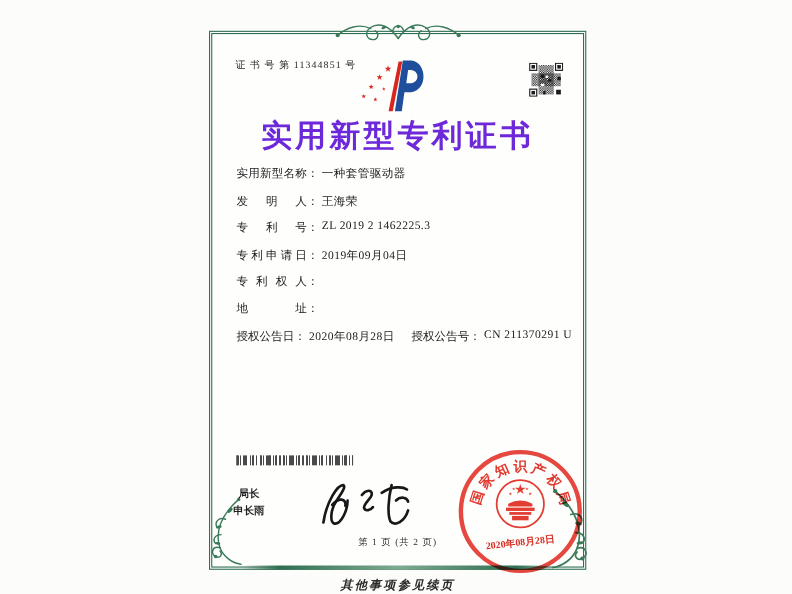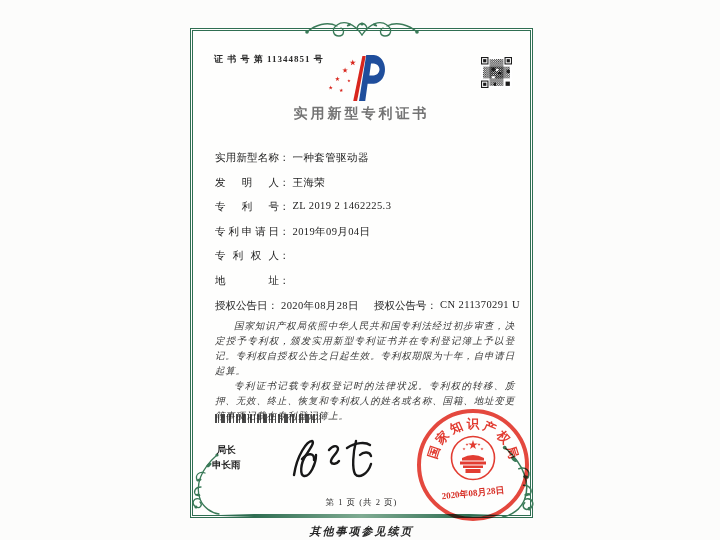--- a/index.html
+++ b/index.html
@@ -17,28 +17,28 @@
     position:absolute;left:8%;bottom:-3px;width:84%;height:4px;
     background:linear-gradient(90deg,rgba(47,110,82,0) 0%,#2f6e52 12%,#7fab92 50%,#2f6e52 88%,rgba(47,110,82,0) 100%);
     border-radius:2px;
   }
   
   .ornament-top{position:absolute;left:50%;top:-14px;transform:translateX(-50%);}
   .ornament-bl{position:absolute;left:-6px;bottom:-8px;}
   .ornament-br{position:absolute;right:-10px;bottom:-12px;transform:scaleX(-1);}
   
   .cert-no{
-    position:absolute;left:21px;top:22px;font-size:9px;font-weight:bold;
+    position:absolute;left:21px;top:22px;font-size:9px;font-weight:normal;
     letter-spacing:1px;color:#2a2a2a;
   }
   .logo{position:absolute;left:130px;top:23px;}
   .qr{position:absolute;left:288px;top:26px;}
   .cert-title{
     position:absolute;left:0;top:74px;width:100%;text-align:center;
-    font-size:14px;font-weight:bold;letter-spacing:3px;color:#737373;
+    font-size:28px;font-weight:bold;letter-spacing:3px;color:#6d28d9;
   }
   
   .fields{position:absolute;left:22px;top:120px;right:10px;}
   .frow{
     height:24.6px;display:flex;align-items:flex-start;
     font-size:10.5px;font-weight:normal;color:#1c1c1c;white-space:nowrap;
   }
   .f-label{width:64px;display:inline-block;text-align:justify;text-align-last:justify;}
   .f-colon{margin:0 3px 0 0;}
   .f-value{letter-spacing:0.4px;}
@@ -53,21 +53,21 @@
   .barcode{
     position:absolute;left:22px;top:383px;width:106px;height:9px;
     background:
       repeating-linear-gradient(90deg,#2b2b2b 0 1px,transparent 1px 3px),
       repeating-linear-gradient(90deg,#2b2b2b 0 2px,transparent 2px 7px);
     opacity:.85;
   }
   .director{position:absolute;left:19px;top:412px;font-size:9.5px;font-weight:bold;color:#1d1d1d;line-height:15px;text-align:center;}
   .signature{position:absolute;left:88px;top:402px;}
   .page-info{
-    position:absolute;left:0;top:466px;width:100%;text-align:center;
+    position:absolute;left:0;top:456px;width:100%;text-align:center;
     font-size:8.5px;color:#2c2c2c;letter-spacing:1px;
   }
   .footer-note{
     position:absolute;left:190px;top:524px;width:343px;text-align:center;
     font-size:11px;font-style:italic;font-weight:bold;letter-spacing:2px;color:#2a2a2a;
   }
   
   .seal{
     position:absolute;left:224px;top:378px;width:104px;height:104px;
     border:4px solid rgba(224,40,28,.85);border-radius:50%;
@@ -244,24 +244,20 @@
       <span>授权公告日</span>
         <span class="f-colon">：</span>
         <span class="f-value">2020年08月28日</span>
       <span class="grant-gap"></span>
       <span>授权公告号</span>
         <span class="f-colon">：</span>
         <span class="f-value">CN 211370291 U</span>
     </div>
   </div>
 
-  <div class="paras">
-    <p>国家知识产权局依照中华人民共和国专利法经过初步审查，决定授予专利权，颁发实用新型专利证书并在专利登记簿上予以登记。专利权自授权公告之日起生效。专利权期限为十年，自申请日起算。</p>
-    <p>专利证书记载专利权登记时的法律状况。专利权的转移、质押、无效、终止、恢复和专利权人的姓名或名称、国籍、地址变更等事项记载在专利登记簿上。</p>
-  </div>
 
   <div class="barcode"></div>
 
   <div class="director">
     <div>局长</div>
     <div>申长雨</div>
   </div>
 
   <span class="signature">
     <svg width="100" height="54" viewBox="0 0 100 54">

